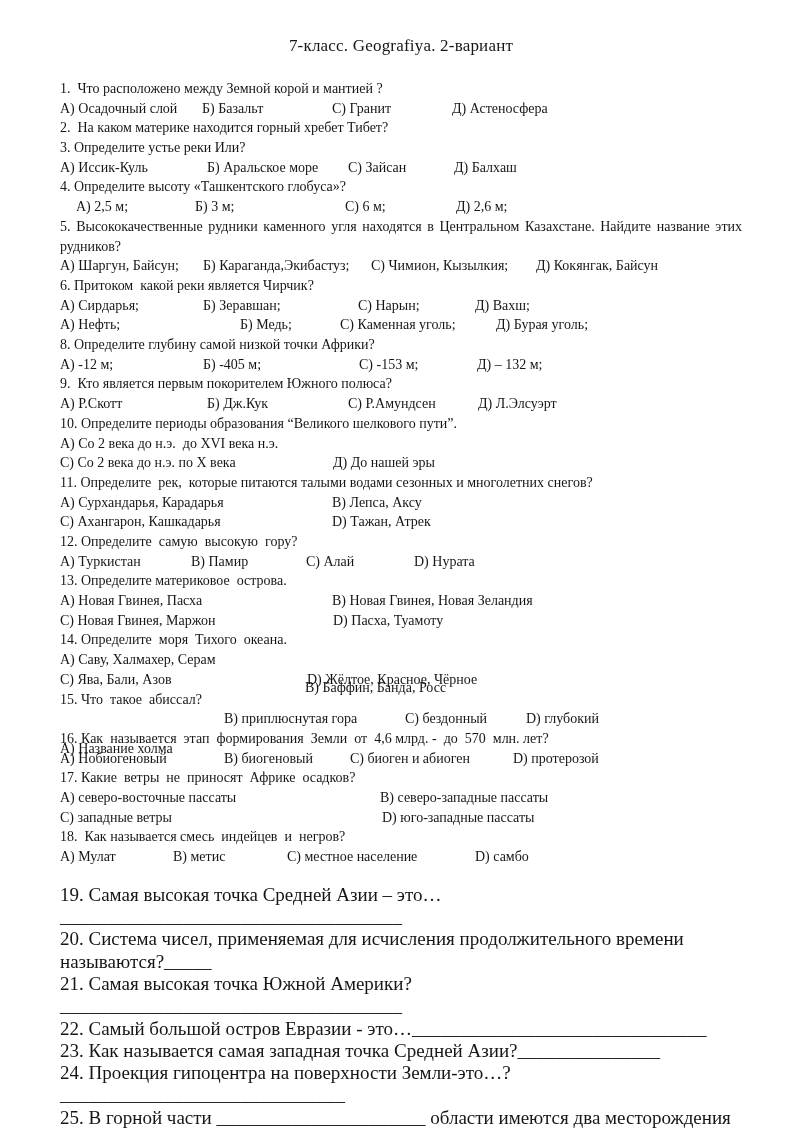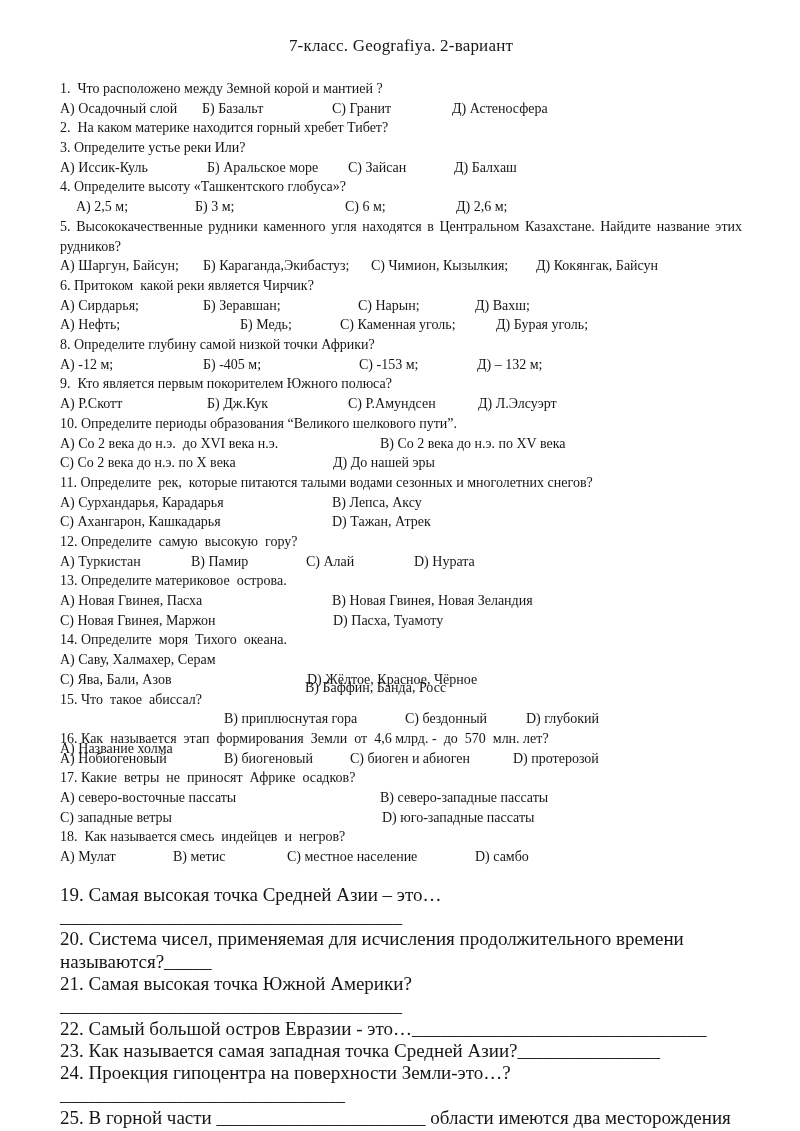--- a/index.html
+++ b/index.html
@@ -130,21 +130,20 @@
           <span class="opt" style="left: 0px;">А) Р.Скотт</span>
           <span class="opt" style="left: 147px;">Б) Дж.Кук</span>
           <span class="opt" style="left: 288px;">С) Р.Амундсен</span>
           <span class="opt" style="left: 418px;">Д) Л.Элсуэрт</span>
         </div>
       </div>
       <div class="q-block">
         <div class="q-text">10. Определите периоды образования “Великого шелкового пути”.</div>
         <div class="opt-row">
           <span class="opt" style="left: 0px;">А) Со 2 века до н.э.  до XVI века н.э.</span>
-          <span class="opt" style="left: 320px;">В) Со 2 века до н.э. по XV века</span>
         </div>
         <div class="opt-row">
           <span class="opt" style="left: 0px;">С) Со 2 века до н.э. по X века</span>
           <span class="opt" style="left: 273px;">Д) До нашей эры</span>
         </div>
       </div>
       <div class="q-block">
         <div class="q-text">11. Определите  рек,  которые питаются талыми водами сезонных и многолетних снегов?</div>
         <div class="opt-row">
           <span class="opt" style="left: 0px;">А) Сурхандарья, Карадарья</span>

